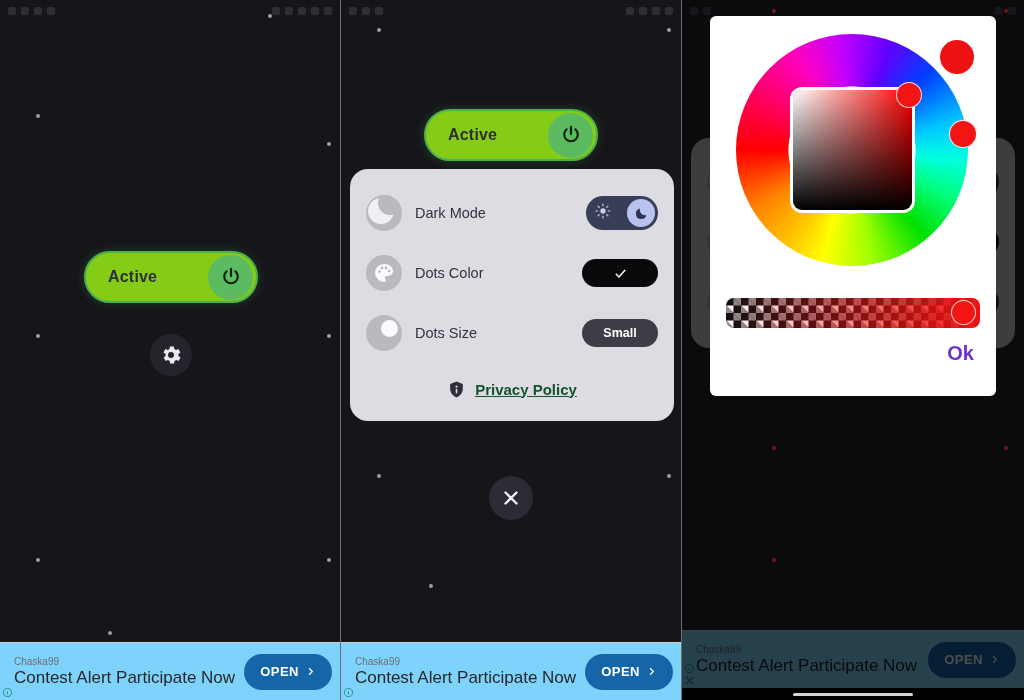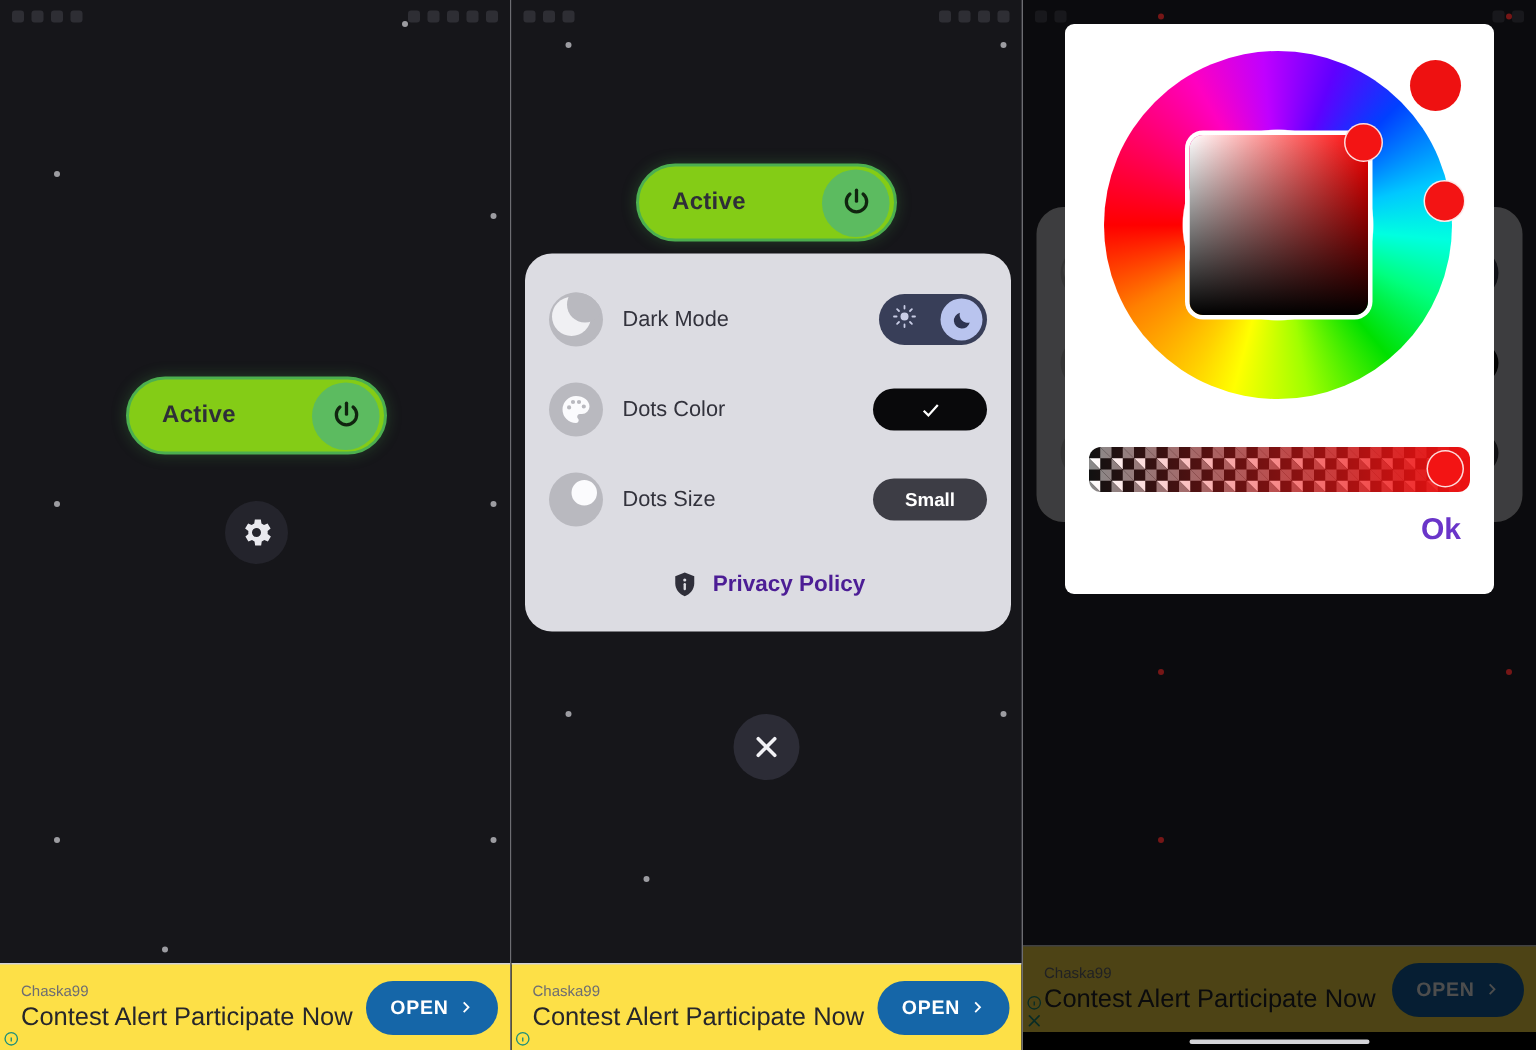--- a/index.html
+++ b/index.html
@@ -206,29 +206,29 @@
   }
 
   .privacy-row {
     display: flex; align-items: center; justify-content: center;
     gap: 9px;
     margin-top: 10px;
     height: 32px;
   }
   .privacy-row svg { width: 19px; height: 19px; fill: #2f2f3a; }
   .privacy-row .ptxt {
-    font-size: 15px; font-weight: bold; color: #4c1d95;
+    font-size: 15px; font-weight: bold; color: #14532d; text-decoration: underline;
   }
 
   
   .ad {
     position: absolute;
     left: 0; right: 0; bottom: 0;
     height: 58px;
-    background: #fde047;
+    background: #7dd3fc;
     display: flex;
     align-items: center;
     padding: 4px 8px 4px 14px;
     border-top: 1px solid #d2d2d6;
   }
   .ad .txtcol { flex: 1; min-width: 0; }
   .ad .adv {
     font-size: 10px; color: #6d6d72; line-height: 13px;
   }
   .ad .head {

